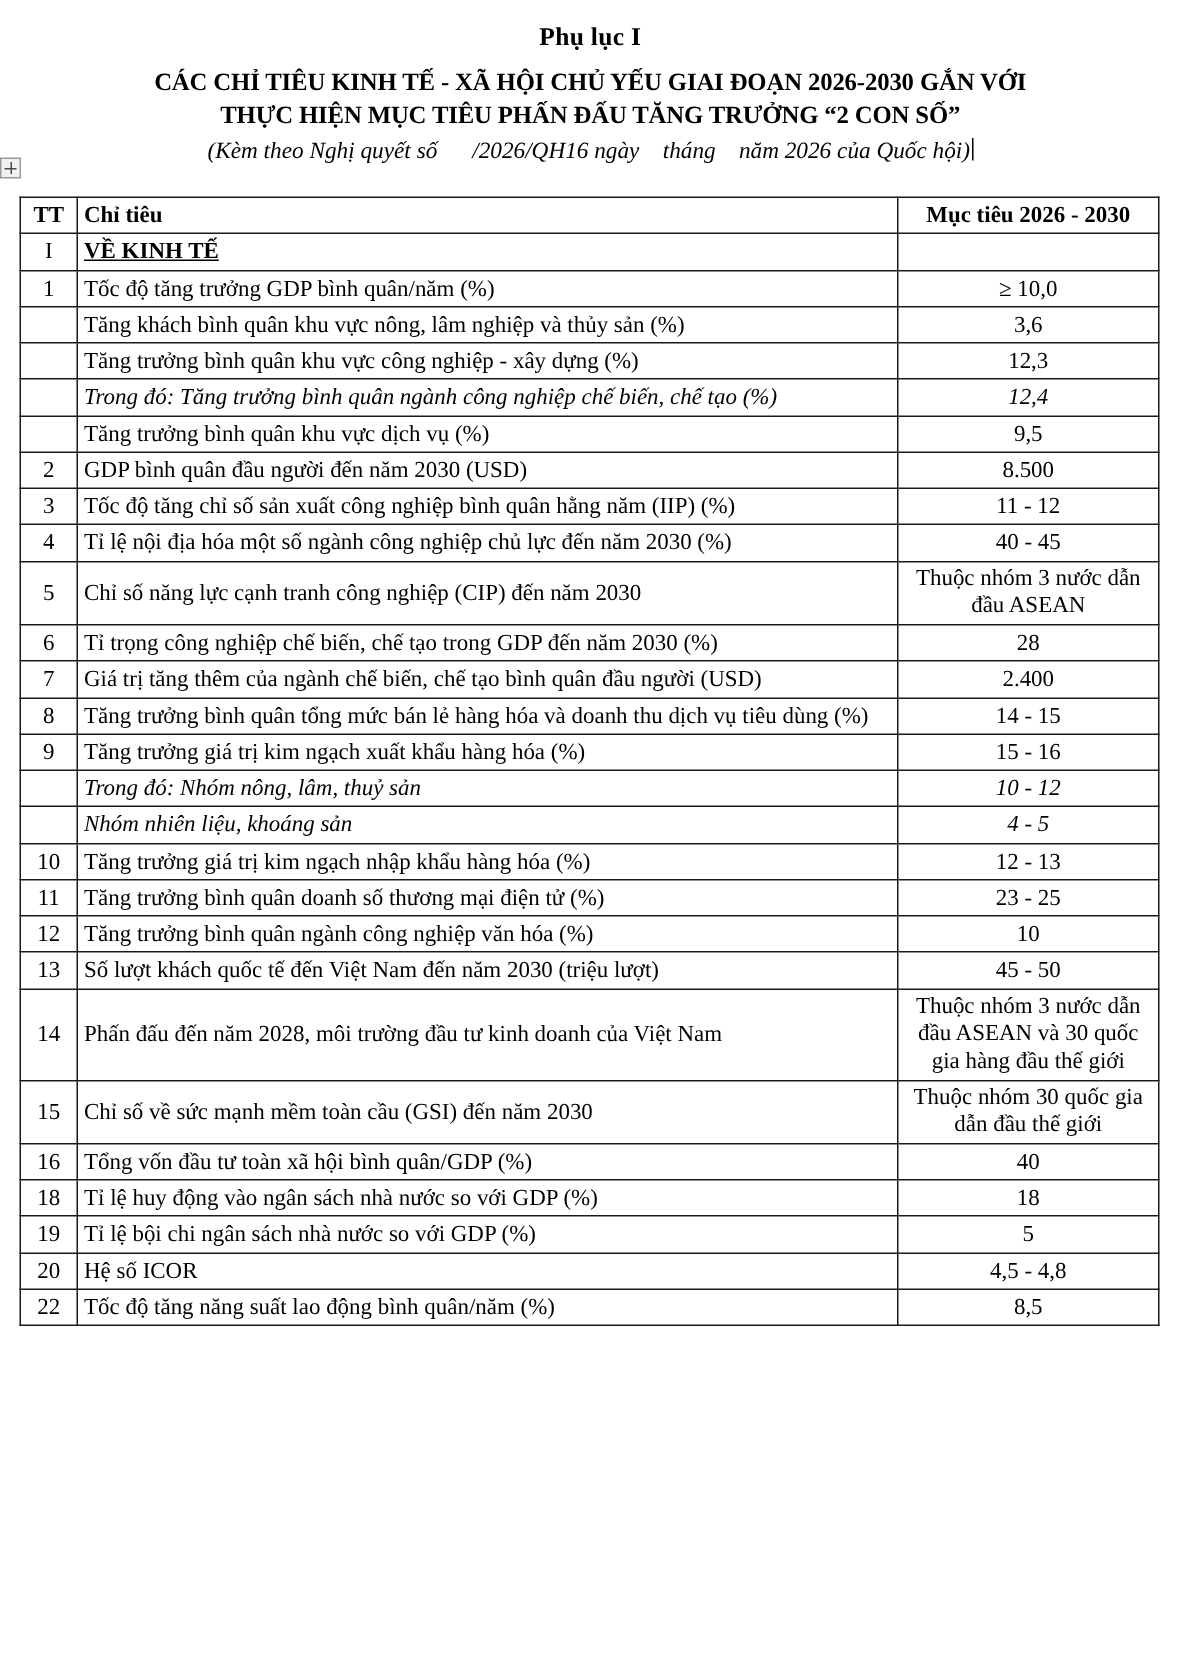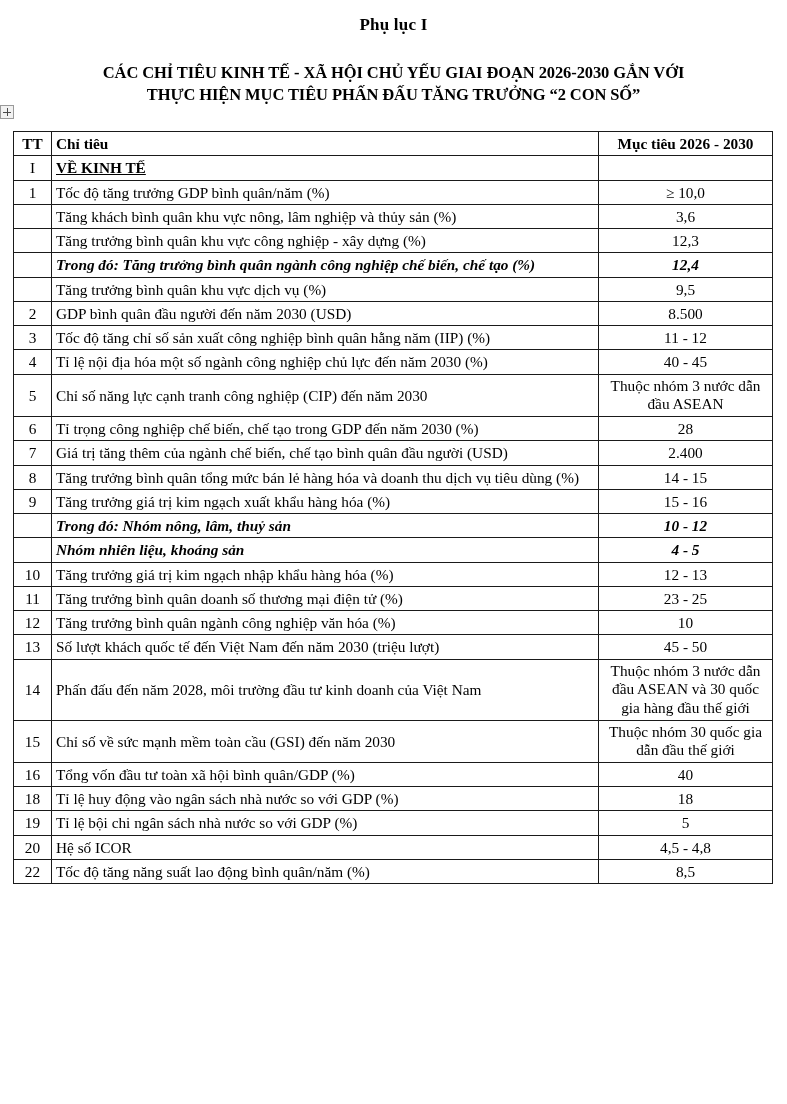--- a/index.html
+++ b/index.html
@@ -22,21 +22,21 @@
     padding-top: 14px;
     text-align: center;
   }
   .appendix-label {
     font-size: 17px;
     font-weight: bold;
     letter-spacing: 0.2px;
     line-height: 1.35;
   }
   .main-title {
-    margin-top: 25px;
+    margin-top: 7px;
     font-size: 16.5px;
     font-weight: bold;
     line-height: 1.32;
     letter-spacing: -0.1px;
     padding: 0 24px;
   }
   .main-title .tline { display: block; }
   .subtitle {
     margin-top: 4px;
     font-size: 15.5px;
@@ -122,38 +122,39 @@
     font-weight: bold;
     text-align: center;
     padding-top: 3px;
     padding-bottom: 3px;
   }
   .row-section .cell-name {
     font-weight: bold;
     text-decoration: underline;
   }
   .ital .cell-name,
-  .ital .cell-target { font-style: italic; font-weight: bold; }
+  .ital .cell-target { font-style: italic; }
 
   .ind-1 { padding-left: 36px; }
   .ind-2 { padding-left: 117px; }
 
   .target-multi { line-height: 1.22; }
 </style>
 </head>
 <body>
 
 <div class="doc-header">
   <div class="appendix-label">Phụ lục I</div>
 
   <div class="main-title">
     <span class="tline">CÁC CHỈ TIÊU KINH TẾ - XÃ HỘI CHỦ YẾU GIAI ĐOẠN 2026-2030 GẮN VỚI</span>
     <span class="tline">THỰC HIỆN MỤC TIÊU PHẤN ĐẤU TĂNG TRƯỞNG “2 CON SỐ”</span>
   </div>
 
+  <div class="subtitle"><span>(Kèm theo Nghị quyết số      /2026/QH16 ngày    tháng    năm 2026 của Quốc hội)</span><span class="caret"></span></div>
 </div>
 
 <div class="table-handle"></div>
 
 <div class="table-wrap">
   <table class="indicators">
     <colgroup>
       <col class="c-tt">
       <col class="c-name">
       <col class="c-target">

